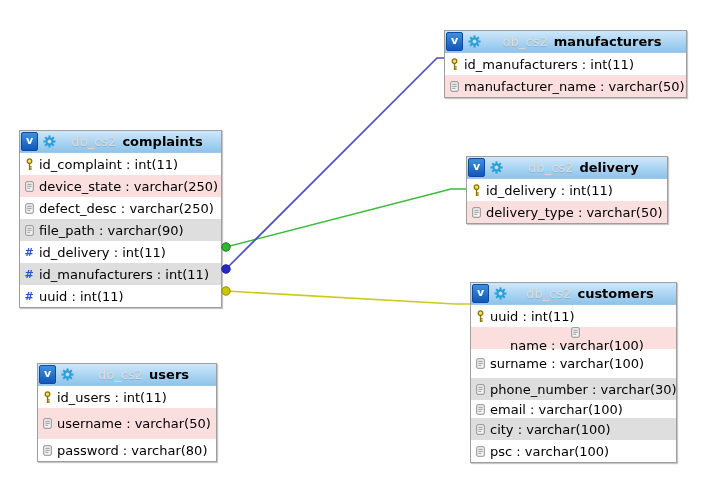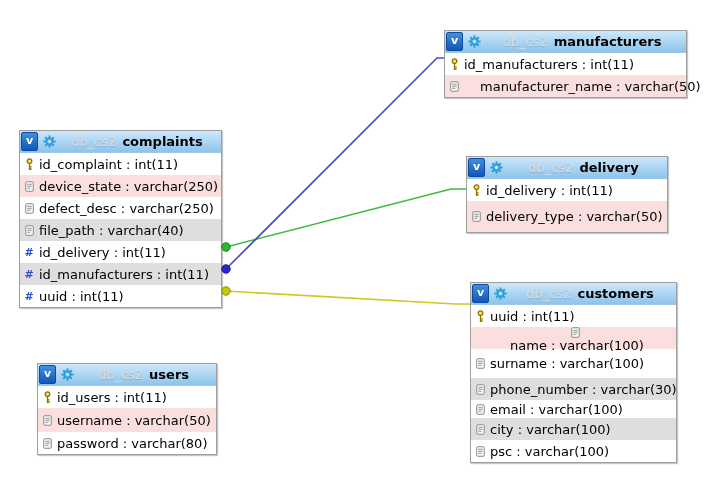--- a/index.html
+++ b/index.html
@@ -60,21 +60,21 @@
       </div>
       <div class="tbl-row" style="height: 22px; background: rgb(255, 255, 255);">
         <span class="col-icon">
           <svg width="9" height="13" viewBox="0 0 9 13" aria-hidden="true">
             <circle cx="4.5" cy="3.2" r="2.3" fill="#ffe066" stroke="#8a7500" stroke-width="1.3"></circle>
             <path d="M4.5 5.5 V12 M4.5 8.8 h2.2 M4.5 11 h2.2" stroke="#8a7500" stroke-width="1.3" fill="none"></path>
           </svg>
         </span>
         <span class="col-text">id_manufacturers : int(11)</span>
       </div>
-      <div class="tbl-row" style="height: 22px; background: rgb(251, 222, 222); gap: 16px;">
+      <div class="tbl-row" style="height: 22px; background: rgb(251, 222, 222);">
         <span class="col-icon">
           <svg width="9" height="11" viewBox="0 0 9 11" aria-hidden="true">
             <rect x="0.7" y="0.7" width="7.6" height="9.6" rx="1.2" fill="#f4f4f4" stroke="#8f8f8f" stroke-width="1"></rect>
             <path d="M2.3 3.3 h4.4 M2.3 5.3 h4.4 M2.3 7.3 h3" stroke="#8f8f8f" stroke-width="0.9"></path>
           </svg>
         </span>
         <span class="col-text">manufacturer_name : varchar(50)</span>
       </div>
     </div>
     <div class="table-card" style="left: 19px; top: 130px; width: 203px; border-color: rgb(158, 158, 158);">
@@ -123,21 +123,21 @@
         </span>
         <span class="col-text">defect_desc : varchar(250)</span>
       </div>
       <div class="tbl-row" style="height: 22px; background: rgb(222, 222, 222);">
         <span class="col-icon">
           <svg width="9" height="11" viewBox="0 0 9 11" aria-hidden="true">
             <rect x="0.7" y="0.7" width="7.6" height="9.6" rx="1.2" fill="#f4f4f4" stroke="#8f8f8f" stroke-width="1"></rect>
             <path d="M2.3 3.3 h4.4 M2.3 5.3 h4.4 M2.3 7.3 h3" stroke="#8f8f8f" stroke-width="0.9"></path>
           </svg>
         </span>
-        <span class="col-text">file_path : varchar(40)</span>
+        <span class="col-text">file_path : varchar(90)</span>
       </div>
       <div class="tbl-row" style="height: 22px; background: rgb(255, 255, 255);">
         <span class="col-icon">
           <span class="hash-glyph" style="color: rgb(41, 82, 204);">#</span>
         </span>
         <span class="col-text">id_delivery : int(11)</span>
       </div>
       <div class="tbl-row" style="height: 22px; background: rgb(222, 222, 222);">
         <span class="col-icon">
           <span class="hash-glyph" style="color: rgb(41, 82, 204);">#</span>
@@ -172,142 +172,142 @@
       </div>
       <div class="tbl-row" style="height: 22px; background: rgb(255, 255, 255);">
         <span class="col-icon">
           <svg width="9" height="13" viewBox="0 0 9 13" aria-hidden="true">
             <circle cx="4.5" cy="3.2" r="2.3" fill="#ffe066" stroke="#8a7500" stroke-width="1.3"></circle>
             <path d="M4.5 5.5 V12 M4.5 8.8 h2.2 M4.5 11 h2.2" stroke="#8a7500" stroke-width="1.3" fill="none"></path>
           </svg>
         </span>
         <span class="col-text">id_delivery : int(11)</span>
       </div>
+      <div class="tbl-row" style="height: 22px; background: rgb(251, 222, 222);">
+        <span class="col-icon">
+          <svg width="9" height="11" viewBox="0 0 9 11" aria-hidden="true">
+            <rect x="0.7" y="0.7" width="7.6" height="9.6" rx="1.2" fill="#f4f4f4" stroke="#8f8f8f" stroke-width="1"></rect>
+            <path d="M2.3 3.3 h4.4 M2.3 5.3 h4.4 M2.3 7.3 h3" stroke="#8f8f8f" stroke-width="0.9"></path>
+          </svg>
+        </span>
+        <span class="col-text">delivery_type : varchar(50)</span>
+      </div>
+    </div>
+    <div class="table-card" style="left: 470px; top: 282px; width: 207px; border-color: rgb(158, 158, 158);">
+      <div class="tbl-header" style="height: 21px; background: linear-gradient(rgb(207, 231, 250) 0%, rgb(169, 212, 242) 55%, rgb(143, 195, 234) 100%);">
+        <span class="v-btn">v</span>
+        <span class="gear">
+          <svg width="13" height="13" viewBox="0 0 13 13" aria-hidden="true">
+            <line x1="10.1" y1="6.5" x2="12.6" y2="6.5" stroke="#2b9fd9" stroke-width="2"></line>
+            <line x1="9.0" y1="9.0" x2="10.8" y2="10.8" stroke="#2b9fd9" stroke-width="2"></line>
+            <line x1="6.5" y1="10.1" x2="6.5" y2="12.6" stroke="#2b9fd9" stroke-width="2"></line>
+            <line x1="4.0" y1="9.0" x2="2.2" y2="10.8" stroke="#2b9fd9" stroke-width="2"></line>
+            <line x1="2.9" y1="6.5" x2="0.4" y2="6.5" stroke="#2b9fd9" stroke-width="2"></line>
+            <line x1="4.0" y1="4.0" x2="2.2" y2="2.2" stroke="#2b9fd9" stroke-width="2"></line>
+            <line x1="6.5" y1="2.9" x2="6.5" y2="0.4" stroke="#2b9fd9" stroke-width="2"></line>
+            <line x1="9.0" y1="4.0" x2="10.8" y2="2.2" stroke="#2b9fd9" stroke-width="2"></line>
+            <circle cx="6.5" cy="6.5" r="3.1" fill="none" stroke="#2b9fd9" stroke-width="2.1"></circle>
+            <circle cx="6.5" cy="6.5" r="1.1" fill="#cde8f7"></circle>
+          </svg>
+        </span>
+        <span class="tbl-title"><span class="db-label" style="color: rgb(220, 220, 220);">db_cs2</span><span class="tbl-name" style="color: rgb(0, 0, 0);">customers</span></span>
+      </div>
+      <div class="tbl-row" style="height: 22px; background: rgb(255, 255, 255);">
+        <span class="col-icon">
+          <svg width="9" height="13" viewBox="0 0 9 13" aria-hidden="true">
+            <circle cx="4.5" cy="3.2" r="2.3" fill="#ffe066" stroke="#8a7500" stroke-width="1.3"></circle>
+            <path d="M4.5 5.5 V12 M4.5 8.8 h2.2 M4.5 11 h2.2" stroke="#8a7500" stroke-width="1.3" fill="none"></path>
+          </svg>
+        </span>
+        <span class="col-text">uuid : int(11)</span>
+      </div>
+      <div class="tbl-row" style="height: 22px; background: rgb(251, 222, 222); flex-direction: column;">
+        <span class="col-icon">
+          <svg width="9" height="11" viewBox="0 0 9 11" aria-hidden="true">
+            <rect x="0.7" y="0.7" width="7.6" height="9.6" rx="1.2" fill="#f4f4f4" stroke="#8f8f8f" stroke-width="1"></rect>
+            <path d="M2.3 3.3 h4.4 M2.3 5.3 h4.4 M2.3 7.3 h3" stroke="#8f8f8f" stroke-width="0.9"></path>
+          </svg>
+        </span>
+        <span class="col-text">name : varchar(100)</span>
+      </div>
+      <div class="tbl-row" style="height: 29px; background: rgb(255, 255, 255);">
+        <span class="col-icon">
+          <svg width="9" height="11" viewBox="0 0 9 11" aria-hidden="true">
+            <rect x="0.7" y="0.7" width="7.6" height="9.6" rx="1.2" fill="#f4f4f4" stroke="#8f8f8f" stroke-width="1"></rect>
+            <path d="M2.3 3.3 h4.4 M2.3 5.3 h4.4 M2.3 7.3 h3" stroke="#8f8f8f" stroke-width="0.9"></path>
+          </svg>
+        </span>
+        <span class="col-text">surname : varchar(100)</span>
+      </div>
+      <div class="tbl-row" style="height: 22px; background: rgb(222, 222, 222);">
+        <span class="col-icon">
+          <svg width="9" height="11" viewBox="0 0 9 11" aria-hidden="true">
+            <rect x="0.7" y="0.7" width="7.6" height="9.6" rx="1.2" fill="#f4f4f4" stroke="#8f8f8f" stroke-width="1"></rect>
+            <path d="M2.3 3.3 h4.4 M2.3 5.3 h4.4 M2.3 7.3 h3" stroke="#8f8f8f" stroke-width="0.9"></path>
+          </svg>
+        </span>
+        <span class="col-text">phone_number : varchar(30)</span>
+      </div>
+      <div class="tbl-row" style="height: 18px; background: rgb(255, 255, 255);">
+        <span class="col-icon">
+          <svg width="9" height="11" viewBox="0 0 9 11" aria-hidden="true">
+            <rect x="0.7" y="0.7" width="7.6" height="9.6" rx="1.2" fill="#f4f4f4" stroke="#8f8f8f" stroke-width="1"></rect>
+            <path d="M2.3 3.3 h4.4 M2.3 5.3 h4.4 M2.3 7.3 h3" stroke="#8f8f8f" stroke-width="0.9"></path>
+          </svg>
+        </span>
+        <span class="col-text">email : varchar(100)</span>
+      </div>
+      <div class="tbl-row" style="height: 22px; background: rgb(222, 222, 222);">
+        <span class="col-icon">
+          <svg width="9" height="11" viewBox="0 0 9 11" aria-hidden="true">
+            <rect x="0.7" y="0.7" width="7.6" height="9.6" rx="1.2" fill="#f4f4f4" stroke="#8f8f8f" stroke-width="1"></rect>
+            <path d="M2.3 3.3 h4.4 M2.3 5.3 h4.4 M2.3 7.3 h3" stroke="#8f8f8f" stroke-width="0.9"></path>
+          </svg>
+        </span>
+        <span class="col-text">city : varchar(100)</span>
+      </div>
+      <div class="tbl-row" style="height: 22px; background: rgb(255, 255, 255);">
+        <span class="col-icon">
+          <svg width="9" height="11" viewBox="0 0 9 11" aria-hidden="true">
+            <rect x="0.7" y="0.7" width="7.6" height="9.6" rx="1.2" fill="#f4f4f4" stroke="#8f8f8f" stroke-width="1"></rect>
+            <path d="M2.3 3.3 h4.4 M2.3 5.3 h4.4 M2.3 7.3 h3" stroke="#8f8f8f" stroke-width="0.9"></path>
+          </svg>
+        </span>
+        <span class="col-text">psc : varchar(100)</span>
+      </div>
+    </div>
+    <div class="table-card" style="left: 37px; top: 363px; width: 180px; border-color: rgb(158, 158, 158);">
+      <div class="tbl-header" style="height: 21px; background: linear-gradient(rgb(207, 231, 250) 0%, rgb(169, 212, 242) 55%, rgb(143, 195, 234) 100%);">
+        <span class="v-btn">v</span>
+        <span class="gear">
+          <svg width="13" height="13" viewBox="0 0 13 13" aria-hidden="true">
+            <line x1="10.1" y1="6.5" x2="12.6" y2="6.5" stroke="#2b9fd9" stroke-width="2"></line>
+            <line x1="9.0" y1="9.0" x2="10.8" y2="10.8" stroke="#2b9fd9" stroke-width="2"></line>
+            <line x1="6.5" y1="10.1" x2="6.5" y2="12.6" stroke="#2b9fd9" stroke-width="2"></line>
+            <line x1="4.0" y1="9.0" x2="2.2" y2="10.8" stroke="#2b9fd9" stroke-width="2"></line>
+            <line x1="2.9" y1="6.5" x2="0.4" y2="6.5" stroke="#2b9fd9" stroke-width="2"></line>
+            <line x1="4.0" y1="4.0" x2="2.2" y2="2.2" stroke="#2b9fd9" stroke-width="2"></line>
+            <line x1="6.5" y1="2.9" x2="6.5" y2="0.4" stroke="#2b9fd9" stroke-width="2"></line>
+            <line x1="9.0" y1="4.0" x2="10.8" y2="2.2" stroke="#2b9fd9" stroke-width="2"></line>
+            <circle cx="6.5" cy="6.5" r="3.1" fill="none" stroke="#2b9fd9" stroke-width="2.1"></circle>
+            <circle cx="6.5" cy="6.5" r="1.1" fill="#cde8f7"></circle>
+          </svg>
+        </span>
+        <span class="tbl-title"><span class="db-label" style="color: rgb(220, 220, 220);">db_cs2</span><span class="tbl-name" style="color: rgb(0, 0, 0);">users</span></span>
+      </div>
+      <div class="tbl-row" style="height: 22px; background: rgb(255, 255, 255);">
+        <span class="col-icon">
+          <svg width="9" height="13" viewBox="0 0 9 13" aria-hidden="true">
+            <circle cx="4.5" cy="3.2" r="2.3" fill="#ffe066" stroke="#8a7500" stroke-width="1.3"></circle>
+            <path d="M4.5 5.5 V12 M4.5 8.8 h2.2 M4.5 11 h2.2" stroke="#8a7500" stroke-width="1.3" fill="none"></path>
+          </svg>
+        </span>
+        <span class="col-text">id_users : int(11)</span>
+      </div>
       <div class="tbl-row" style="height: 31px; background: rgb(251, 222, 222);">
-        <span class="col-icon">
-          <svg width="9" height="11" viewBox="0 0 9 11" aria-hidden="true">
-            <rect x="0.7" y="0.7" width="7.6" height="9.6" rx="1.2" fill="#f4f4f4" stroke="#8f8f8f" stroke-width="1"></rect>
-            <path d="M2.3 3.3 h4.4 M2.3 5.3 h4.4 M2.3 7.3 h3" stroke="#8f8f8f" stroke-width="0.9"></path>
-          </svg>
-        </span>
-        <span class="col-text">delivery_type : varchar(50)</span>
-      </div>
-    </div>
-    <div class="table-card" style="left: 470px; top: 282px; width: 207px; border-color: rgb(158, 158, 158);">
-      <div class="tbl-header" style="height: 21px; background: linear-gradient(rgb(207, 231, 250) 0%, rgb(169, 212, 242) 55%, rgb(143, 195, 234) 100%);">
-        <span class="v-btn">v</span>
-        <span class="gear">
-          <svg width="13" height="13" viewBox="0 0 13 13" aria-hidden="true">
-            <line x1="10.1" y1="6.5" x2="12.6" y2="6.5" stroke="#2b9fd9" stroke-width="2"></line>
-            <line x1="9.0" y1="9.0" x2="10.8" y2="10.8" stroke="#2b9fd9" stroke-width="2"></line>
-            <line x1="6.5" y1="10.1" x2="6.5" y2="12.6" stroke="#2b9fd9" stroke-width="2"></line>
-            <line x1="4.0" y1="9.0" x2="2.2" y2="10.8" stroke="#2b9fd9" stroke-width="2"></line>
-            <line x1="2.9" y1="6.5" x2="0.4" y2="6.5" stroke="#2b9fd9" stroke-width="2"></line>
-            <line x1="4.0" y1="4.0" x2="2.2" y2="2.2" stroke="#2b9fd9" stroke-width="2"></line>
-            <line x1="6.5" y1="2.9" x2="6.5" y2="0.4" stroke="#2b9fd9" stroke-width="2"></line>
-            <line x1="9.0" y1="4.0" x2="10.8" y2="2.2" stroke="#2b9fd9" stroke-width="2"></line>
-            <circle cx="6.5" cy="6.5" r="3.1" fill="none" stroke="#2b9fd9" stroke-width="2.1"></circle>
-            <circle cx="6.5" cy="6.5" r="1.1" fill="#cde8f7"></circle>
-          </svg>
-        </span>
-        <span class="tbl-title"><span class="db-label" style="color: rgb(220, 220, 220);">db_cs2</span><span class="tbl-name" style="color: rgb(0, 0, 0);">customers</span></span>
-      </div>
-      <div class="tbl-row" style="height: 22px; background: rgb(255, 255, 255);">
-        <span class="col-icon">
-          <svg width="9" height="13" viewBox="0 0 9 13" aria-hidden="true">
-            <circle cx="4.5" cy="3.2" r="2.3" fill="#ffe066" stroke="#8a7500" stroke-width="1.3"></circle>
-            <path d="M4.5 5.5 V12 M4.5 8.8 h2.2 M4.5 11 h2.2" stroke="#8a7500" stroke-width="1.3" fill="none"></path>
-          </svg>
-        </span>
-        <span class="col-text">uuid : int(11)</span>
-      </div>
-      <div class="tbl-row" style="height: 22px; background: rgb(251, 222, 222); flex-direction: column;">
-        <span class="col-icon">
-          <svg width="9" height="11" viewBox="0 0 9 11" aria-hidden="true">
-            <rect x="0.7" y="0.7" width="7.6" height="9.6" rx="1.2" fill="#f4f4f4" stroke="#8f8f8f" stroke-width="1"></rect>
-            <path d="M2.3 3.3 h4.4 M2.3 5.3 h4.4 M2.3 7.3 h3" stroke="#8f8f8f" stroke-width="0.9"></path>
-          </svg>
-        </span>
-        <span class="col-text">name : varchar(100)</span>
-      </div>
-      <div class="tbl-row" style="height: 29px; background: rgb(255, 255, 255);">
-        <span class="col-icon">
-          <svg width="9" height="11" viewBox="0 0 9 11" aria-hidden="true">
-            <rect x="0.7" y="0.7" width="7.6" height="9.6" rx="1.2" fill="#f4f4f4" stroke="#8f8f8f" stroke-width="1"></rect>
-            <path d="M2.3 3.3 h4.4 M2.3 5.3 h4.4 M2.3 7.3 h3" stroke="#8f8f8f" stroke-width="0.9"></path>
-          </svg>
-        </span>
-        <span class="col-text">surname : varchar(100)</span>
-      </div>
-      <div class="tbl-row" style="height: 22px; background: rgb(222, 222, 222);">
-        <span class="col-icon">
-          <svg width="9" height="11" viewBox="0 0 9 11" aria-hidden="true">
-            <rect x="0.7" y="0.7" width="7.6" height="9.6" rx="1.2" fill="#f4f4f4" stroke="#8f8f8f" stroke-width="1"></rect>
-            <path d="M2.3 3.3 h4.4 M2.3 5.3 h4.4 M2.3 7.3 h3" stroke="#8f8f8f" stroke-width="0.9"></path>
-          </svg>
-        </span>
-        <span class="col-text">phone_number : varchar(30)</span>
-      </div>
-      <div class="tbl-row" style="height: 18px; background: rgb(255, 255, 255);">
-        <span class="col-icon">
-          <svg width="9" height="11" viewBox="0 0 9 11" aria-hidden="true">
-            <rect x="0.7" y="0.7" width="7.6" height="9.6" rx="1.2" fill="#f4f4f4" stroke="#8f8f8f" stroke-width="1"></rect>
-            <path d="M2.3 3.3 h4.4 M2.3 5.3 h4.4 M2.3 7.3 h3" stroke="#8f8f8f" stroke-width="0.9"></path>
-          </svg>
-        </span>
-        <span class="col-text">email : varchar(100)</span>
-      </div>
-      <div class="tbl-row" style="height: 22px; background: rgb(222, 222, 222);">
-        <span class="col-icon">
-          <svg width="9" height="11" viewBox="0 0 9 11" aria-hidden="true">
-            <rect x="0.7" y="0.7" width="7.6" height="9.6" rx="1.2" fill="#f4f4f4" stroke="#8f8f8f" stroke-width="1"></rect>
-            <path d="M2.3 3.3 h4.4 M2.3 5.3 h4.4 M2.3 7.3 h3" stroke="#8f8f8f" stroke-width="0.9"></path>
-          </svg>
-        </span>
-        <span class="col-text">city : varchar(100)</span>
-      </div>
-      <div class="tbl-row" style="height: 22px; background: rgb(255, 255, 255);">
-        <span class="col-icon">
-          <svg width="9" height="11" viewBox="0 0 9 11" aria-hidden="true">
-            <rect x="0.7" y="0.7" width="7.6" height="9.6" rx="1.2" fill="#f4f4f4" stroke="#8f8f8f" stroke-width="1"></rect>
-            <path d="M2.3 3.3 h4.4 M2.3 5.3 h4.4 M2.3 7.3 h3" stroke="#8f8f8f" stroke-width="0.9"></path>
-          </svg>
-        </span>
-        <span class="col-text">psc : varchar(100)</span>
-      </div>
-    </div>
-    <div class="table-card" style="left: 37px; top: 363px; width: 180px; border-color: rgb(158, 158, 158);">
-      <div class="tbl-header" style="height: 21px; background: linear-gradient(rgb(207, 231, 250) 0%, rgb(169, 212, 242) 55%, rgb(143, 195, 234) 100%);">
-        <span class="v-btn">v</span>
-        <span class="gear">
-          <svg width="13" height="13" viewBox="0 0 13 13" aria-hidden="true">
-            <line x1="10.1" y1="6.5" x2="12.6" y2="6.5" stroke="#2b9fd9" stroke-width="2"></line>
-            <line x1="9.0" y1="9.0" x2="10.8" y2="10.8" stroke="#2b9fd9" stroke-width="2"></line>
-            <line x1="6.5" y1="10.1" x2="6.5" y2="12.6" stroke="#2b9fd9" stroke-width="2"></line>
-            <line x1="4.0" y1="9.0" x2="2.2" y2="10.8" stroke="#2b9fd9" stroke-width="2"></line>
-            <line x1="2.9" y1="6.5" x2="0.4" y2="6.5" stroke="#2b9fd9" stroke-width="2"></line>
-            <line x1="4.0" y1="4.0" x2="2.2" y2="2.2" stroke="#2b9fd9" stroke-width="2"></line>
-            <line x1="6.5" y1="2.9" x2="6.5" y2="0.4" stroke="#2b9fd9" stroke-width="2"></line>
-            <line x1="9.0" y1="4.0" x2="10.8" y2="2.2" stroke="#2b9fd9" stroke-width="2"></line>
-            <circle cx="6.5" cy="6.5" r="3.1" fill="none" stroke="#2b9fd9" stroke-width="2.1"></circle>
-            <circle cx="6.5" cy="6.5" r="1.1" fill="#cde8f7"></circle>
-          </svg>
-        </span>
-        <span class="tbl-title"><span class="db-label" style="color: rgb(220, 220, 220);">db_cs2</span><span class="tbl-name" style="color: rgb(0, 0, 0);">users</span></span>
-      </div>
-      <div class="tbl-row" style="height: 22px; background: rgb(255, 255, 255);">
-        <span class="col-icon">
-          <svg width="9" height="13" viewBox="0 0 9 13" aria-hidden="true">
-            <circle cx="4.5" cy="3.2" r="2.3" fill="#ffe066" stroke="#8a7500" stroke-width="1.3"></circle>
-            <path d="M4.5 5.5 V12 M4.5 8.8 h2.2 M4.5 11 h2.2" stroke="#8a7500" stroke-width="1.3" fill="none"></path>
-          </svg>
-        </span>
-        <span class="col-text">id_users : int(11)</span>
-      </div>
-      <div class="tbl-row" style="height: 24px; background: rgb(251, 222, 222);">
         <span class="col-icon">
           <svg width="9" height="11" viewBox="0 0 9 11" aria-hidden="true">
             <rect x="0.7" y="0.7" width="7.6" height="9.6" rx="1.2" fill="#f4f4f4" stroke="#8f8f8f" stroke-width="1"></rect>
             <path d="M2.3 3.3 h4.4 M2.3 5.3 h4.4 M2.3 7.3 h3" stroke="#8f8f8f" stroke-width="0.9"></path>
           </svg>
         </span>
         <span class="col-text">username : varchar(50)</span>
       </div>
       <div class="tbl-row" style="height: 22px; background: rgb(255, 255, 255);">
         <span class="col-icon">

